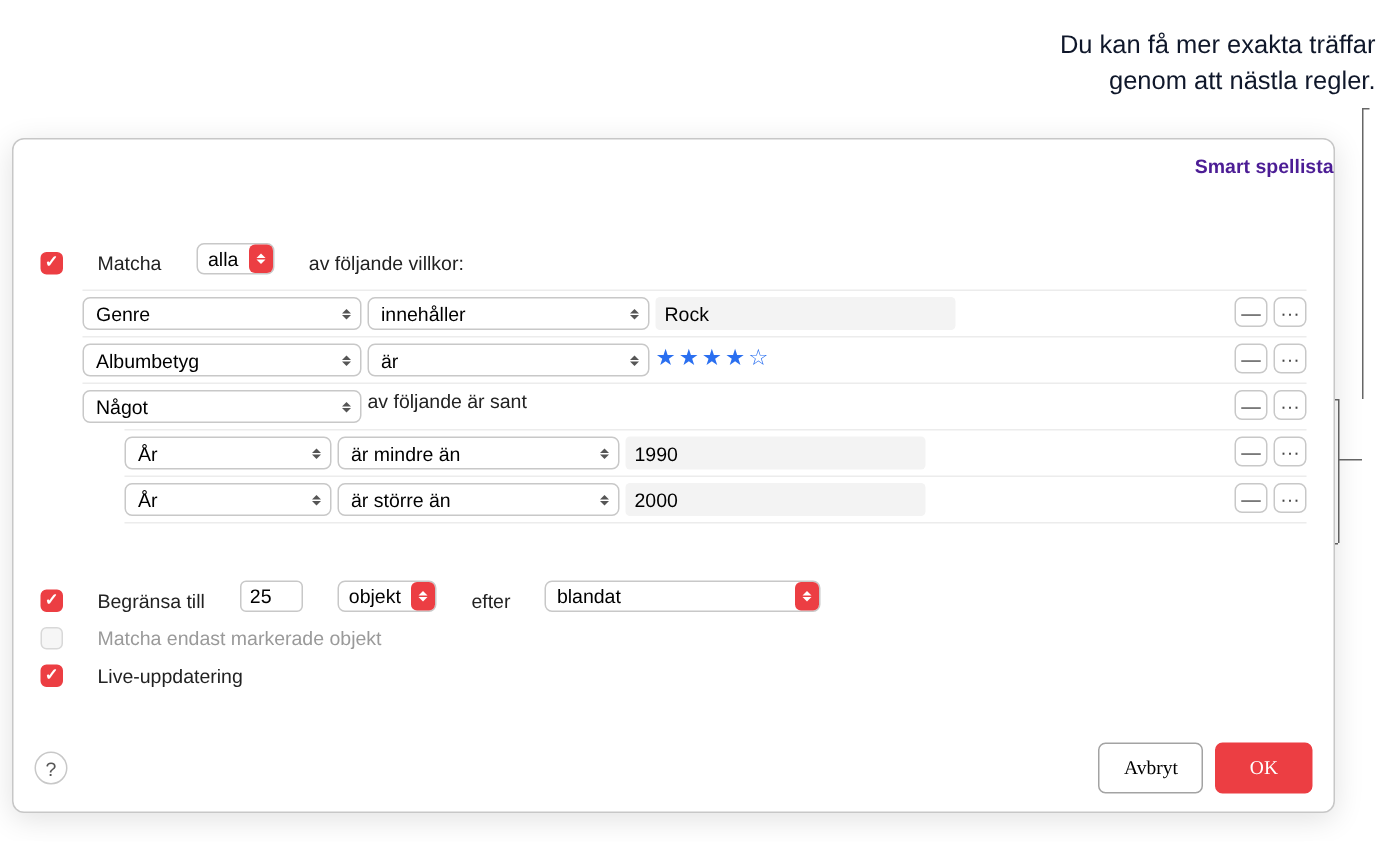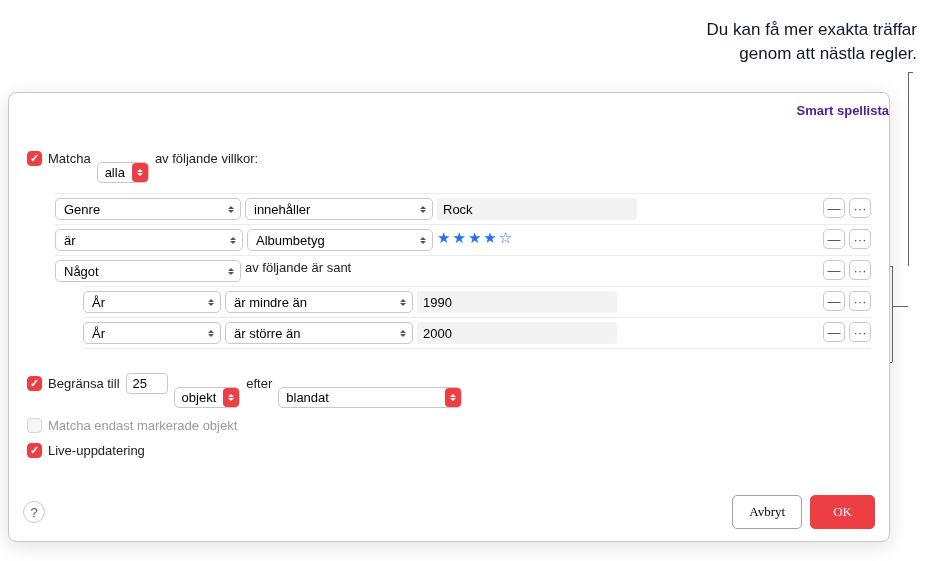--- a/index.html
+++ b/index.html
@@ -47,22 +47,22 @@
       padding: 10px 0 8px;
       font-weight: 600;
       font-size: 13px;
       color: #4c1d95;
     }
     .content {
       padding: 8px 18px;
     }
     .row {
       display: flex;
-      align-items: center;
-      gap: 6px;
+      align-items: flex-end;
+      gap: 23px;
       margin-bottom: 6px;
     }
     .checkbox {
       width: 15px;
       height: 15px;
       border-radius: 4px;
       display: inline-flex;
       align-items: center;
       justify-content: center;
       flex-shrink: 0;
@@ -282,26 +282,26 @@
           <span>innehåller</span>
           <span class="chevrons"></span>
         </span>
         <input class="text-input" value="Rock" style="">
         <span class="spacer"></span>
         <span class="btn-icon">—</span>
         <span class="btn-icon">···</span>
       </div>
 
       <div class="rule-row">
+        <span class="lg-select w-field">
+          <span>Albumbetyg</span>
+          <span class="chevrons"></span>
+        </span>
         <span class="lg-select w-op">
           <span>är</span>
-          <span class="chevrons"></span>
-        </span>
-        <span class="lg-select w-field">
-          <span>Albumbetyg</span>
           <span class="chevrons"></span>
         </span>
         <span class="stars">
           <span class="star filled">★</span>
           <span class="star filled">★</span>
           <span class="star filled">★</span>
           <span class="star filled">★</span>
           <span class="star empty">☆</span>
         </span>
         <span class="spacer"></span>

